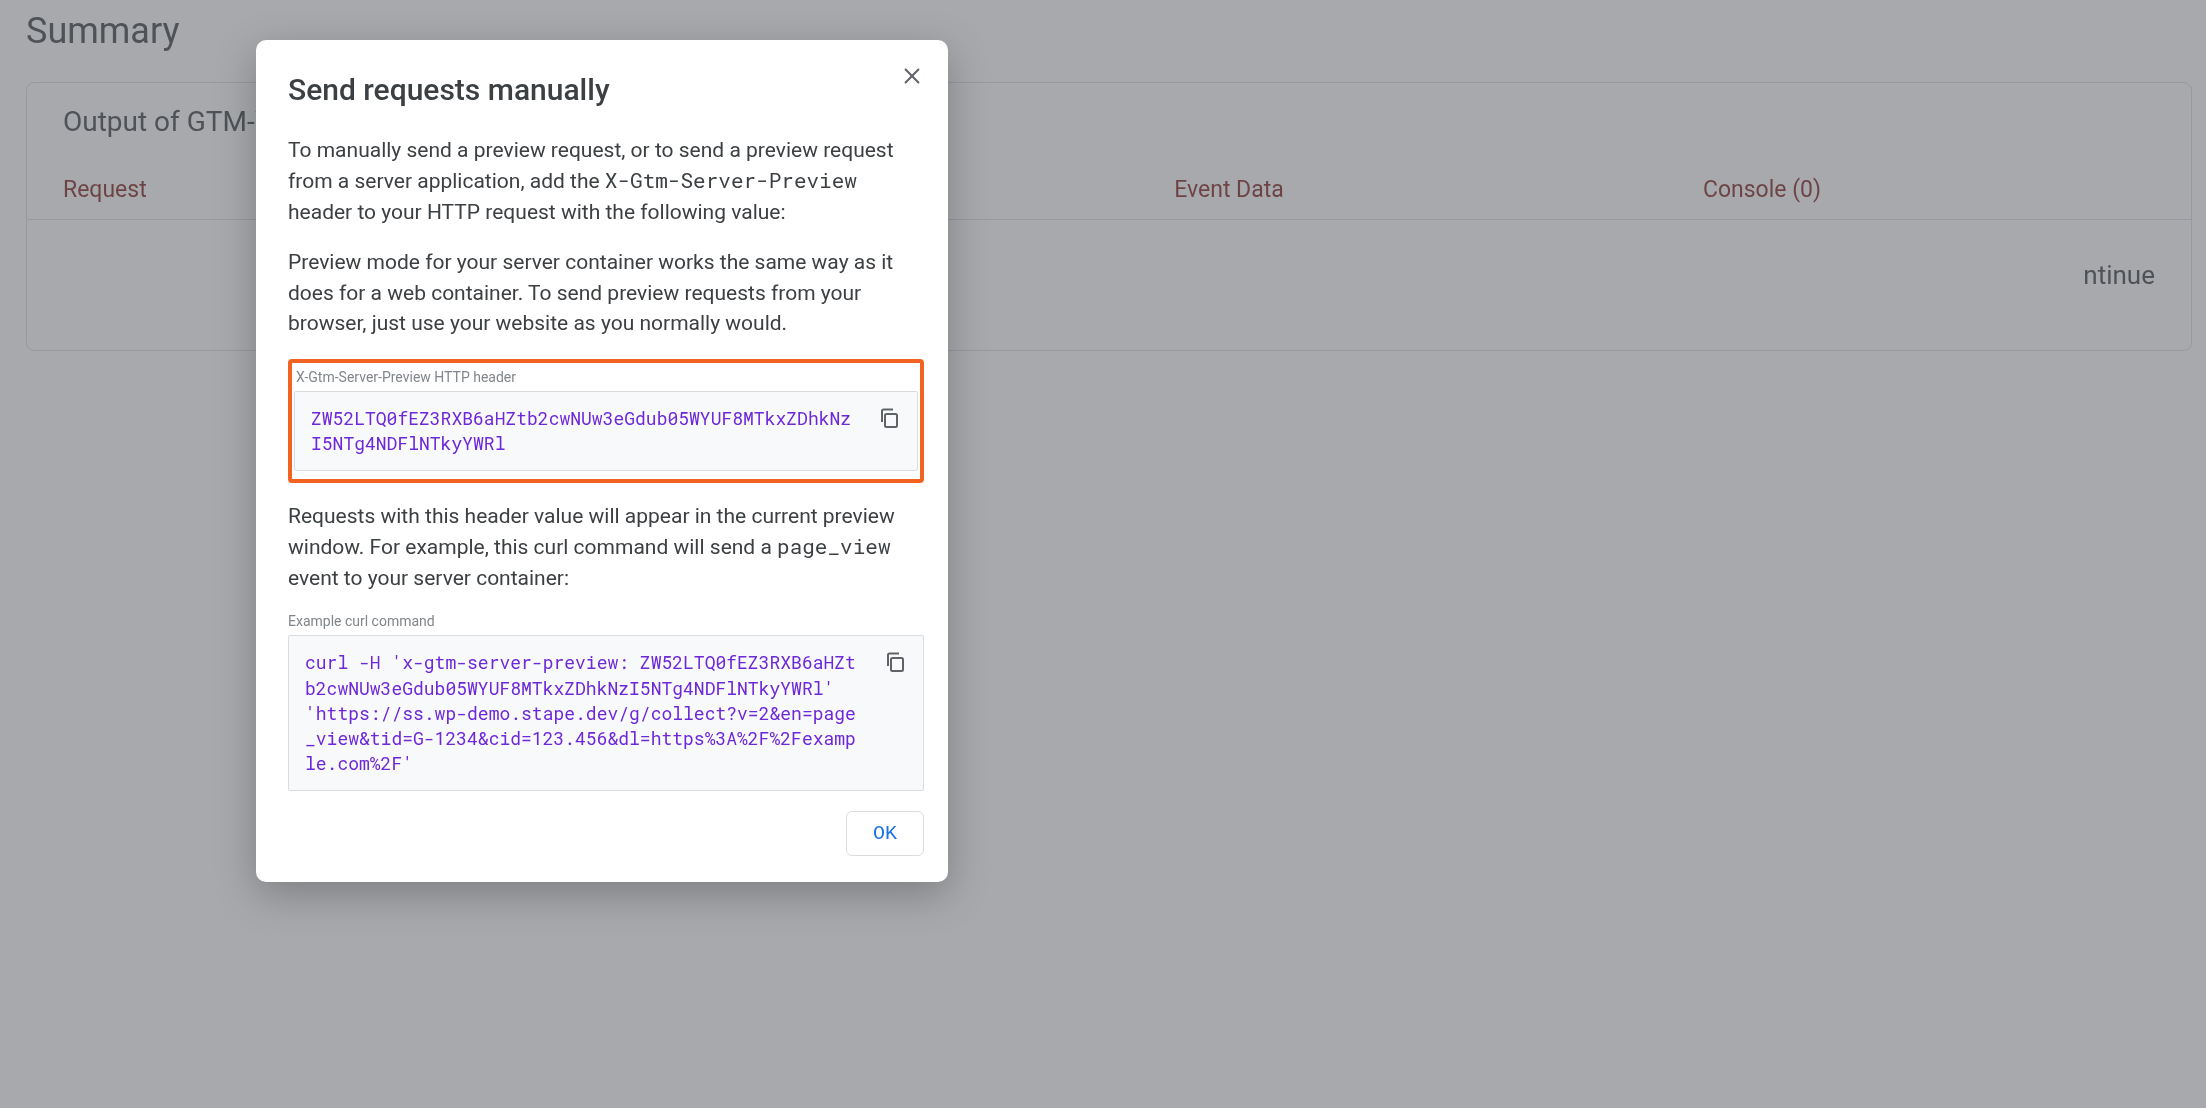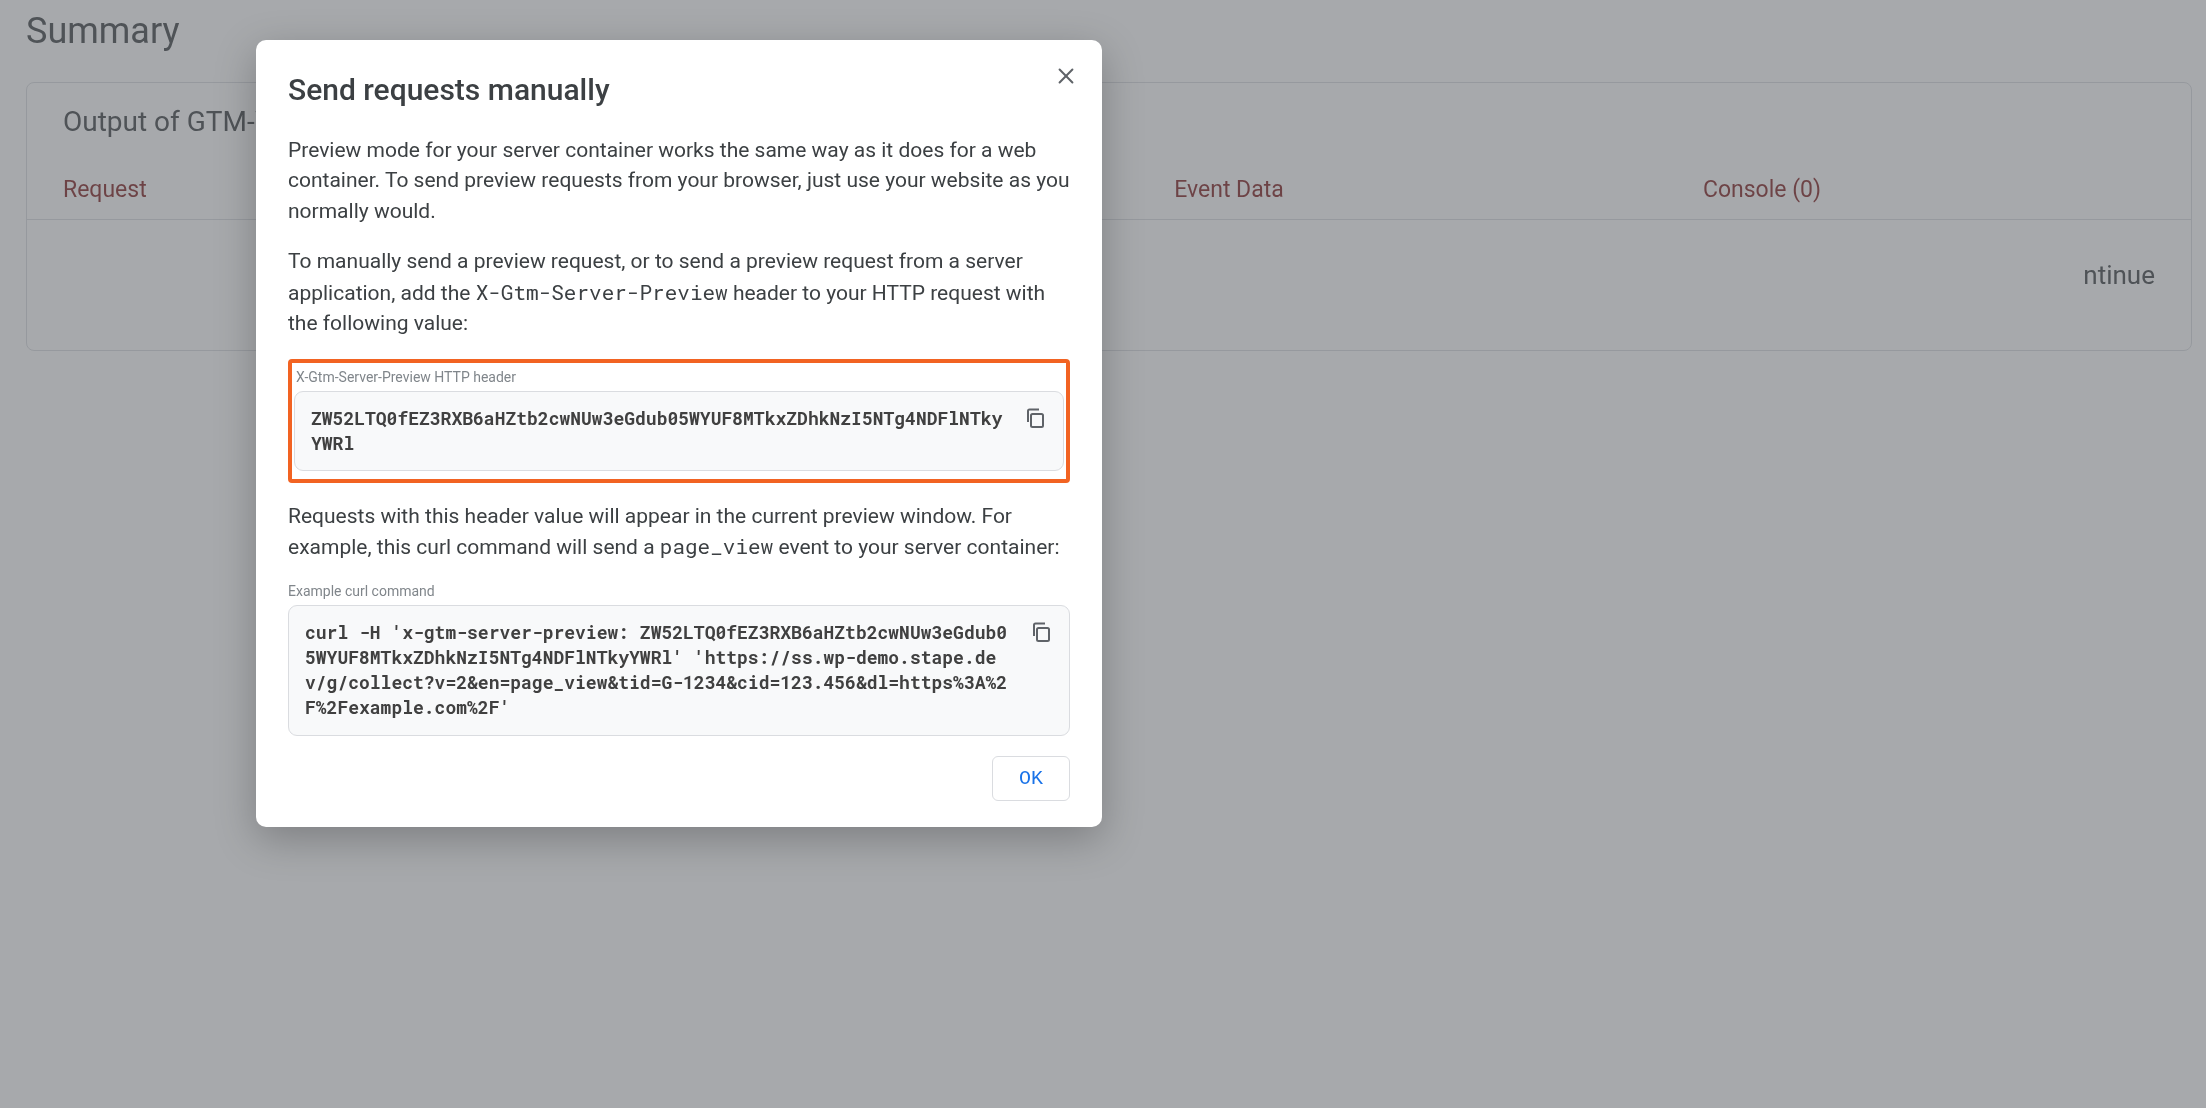--- a/index.html
+++ b/index.html
@@ -61,25 +61,25 @@
   
   .scrim {
     position: absolute; inset: 0;
     background: rgba(95,99,104,0.55);
   }
 
   
   .dialog {
     position: absolute;
     left: 256px; top: 40px;
-    width: 846px;
+    width: 692px;
     background: #fff;
     border-radius: 10px;
     box-shadow: 0 12px 40px rgba(0,0,0,0.25);
-    padding: 32px 32px 26px 32px;
+    padding: 32px 24px 26px 32px;
   }
   .dialog-close {
     position: absolute;
     top: 18px; right: 18px;
     width: 36px; height: 36px;
     display: flex; align-items: center; justify-content: center;
     cursor: pointer;
     color: #5f6368;
   }
   .dialog-close svg { width: 22px; height: 22px; }
@@ -103,30 +103,29 @@
   .field-label {
     font-size: 14px;
     color: #80868b;
     margin-bottom: 6px;
     margin-top: 10px;
   }
 
   .code-block {
     position: relative;
     border: 1px solid #dadce0;
-    border-radius: 9px;
+    border-radius: 2px;
     background: #f8f9fa;
     padding: 14px 60px 14px 16px;
     font-family: "Roboto Mono", Menlo, Consolas, monospace;
     font-size: 18px;
-    color: #404040;
+    color: #6d28d9;
     word-break: break-all;
     line-height: 1.4;
     margin-bottom: 18px;
-    font-weight: bold;
   }
   .highlight-wrap {
     border: 4px solid #f26322;
     border-radius: 4px;
     padding: 6px 2px 8px 2px;
     margin-bottom: 18px;
   }
   .highlight-wrap .field-label { margin-top: 0; padding-left: 2px; }
   .highlight-wrap .code-block { margin-bottom: 0; }
 
@@ -183,25 +182,25 @@
 
   <div class="dialog-close">
     <svg viewBox="0 0 24 24" fill="none" stroke="currentColor" stroke-width="2.2" stroke-linecap="round">
       <line x1="5" y1="5" x2="19" y2="19"></line>
         <line x1="19" y1="5" x2="5" y2="19"></line>
     </svg>
   </div>
 
   <h2 class="dialog-title">Send requests manually</h2>
 
-  <p class="para">Preview mode for your server container works the same way as it does for a web container. To send preview requests from your browser, just use your website as you normally would.</p>
-
   <p class="para">
     <span>To manually send a preview request, or to send a preview request from a server application, add the </span><span class="mono">X-Gtm-Server-Preview</span><span> header to your HTTP request with the following value:</span>
   </p>
+
+  <p class="para">Preview mode for your server container works the same way as it does for a web container. To send preview requests from your browser, just use your website as you normally would.</p>
 
   <div class="highlight-wrap">
     <div class="field-label">X-Gtm-Server-Preview HTTP header</div>
     <div class="code-block">
       <span>ZW52LTQ0fEZ3RXB6aHZtb2cwNUw3eGdub05WYUF8MTkxZDhkNzI5NTg4NDFlNTkyYWRl</span>
       <div class="copy-btn">
         <svg viewBox="0 0 24 24" fill="none" stroke="currentColor" stroke-width="2">
           <rect x="8" y="8" width="12" height="13" rx="1.5"></rect>
           <path d="M5 16 V5 a1.5 1.5 0 0 1 1.5-1.5 H16"></path>
         </svg>

